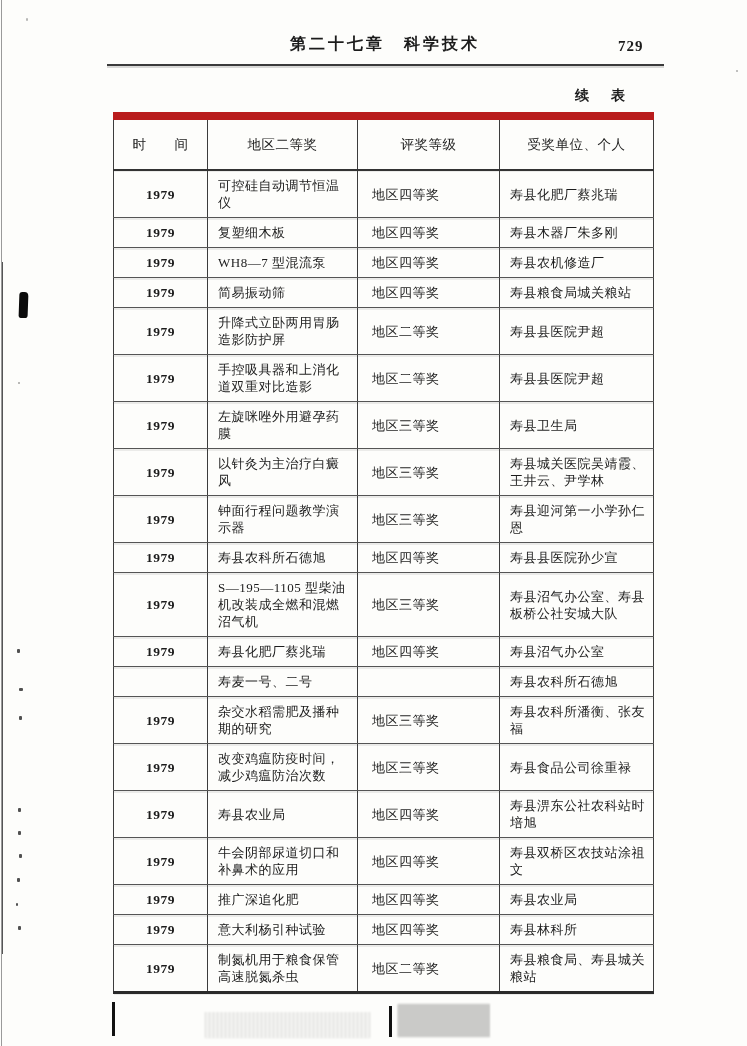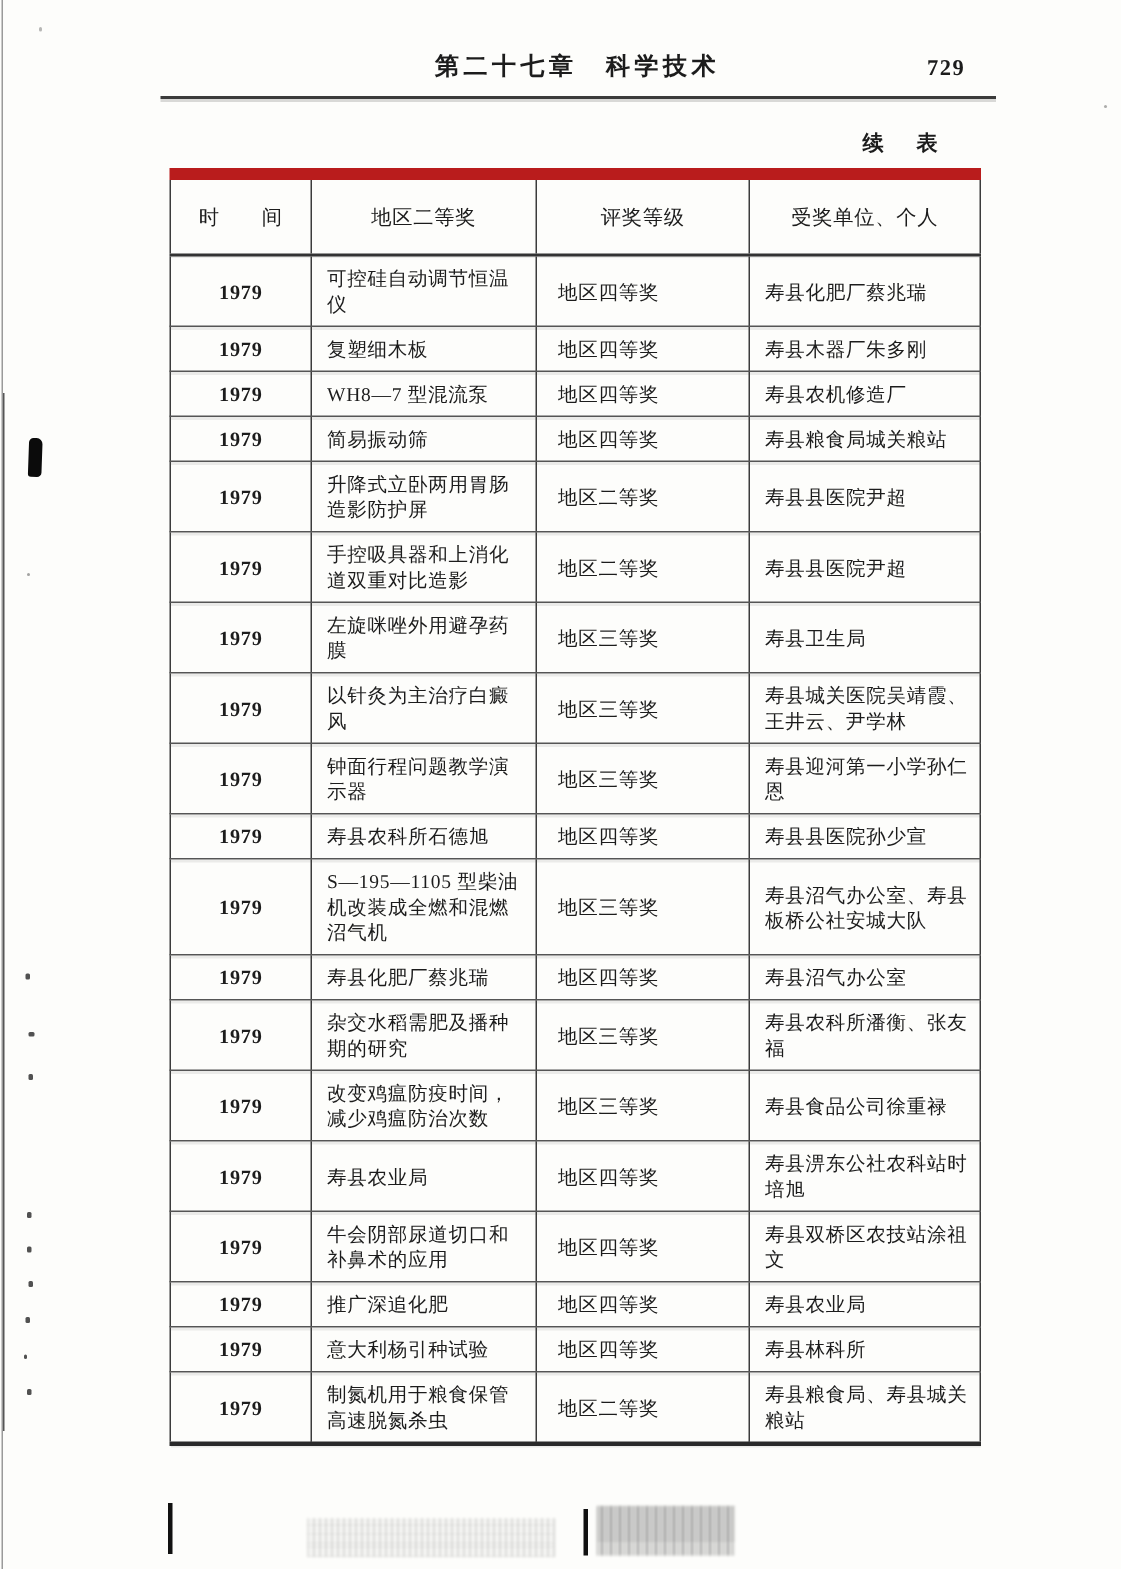--- a/index.html
+++ b/index.html
@@ -173,20 +173,26 @@
       <td class="cell-award">地区三等奖</td>
       <td class="cell-recipient">寿县沼气办公室、寿县板桥公社安城大队</td>
     </tr>
         <tr>
       <td class="cell-year">1979</td>
       <td class="cell-name">寿县化肥厂蔡兆瑞</td>
       <td class="cell-award">地区四等奖</td>
       <td class="cell-recipient">寿县沼气办公室</td>
     </tr>
         <tr>
+      <td class="cell-year"></td>
+      <td class="cell-name">寿麦一号、二号</td>
+      <td class="cell-award"></td>
+      <td class="cell-recipient">寿县农科所石德旭</td>
+    </tr>
+        <tr>
       <td class="cell-year">1979</td>
       <td class="cell-name">杂交水稻需肥及播种期的研究</td>
       <td class="cell-award">地区三等奖</td>
       <td class="cell-recipient">寿县农科所潘衡、张友福</td>
     </tr>
         <tr>
       <td class="cell-year">1979</td>
       <td class="cell-name">改变鸡瘟防疫时间，减少鸡瘟防治次数</td>
       <td class="cell-award">地区三等奖</td>
       <td class="cell-recipient">寿县食品公司徐重禄</td>

